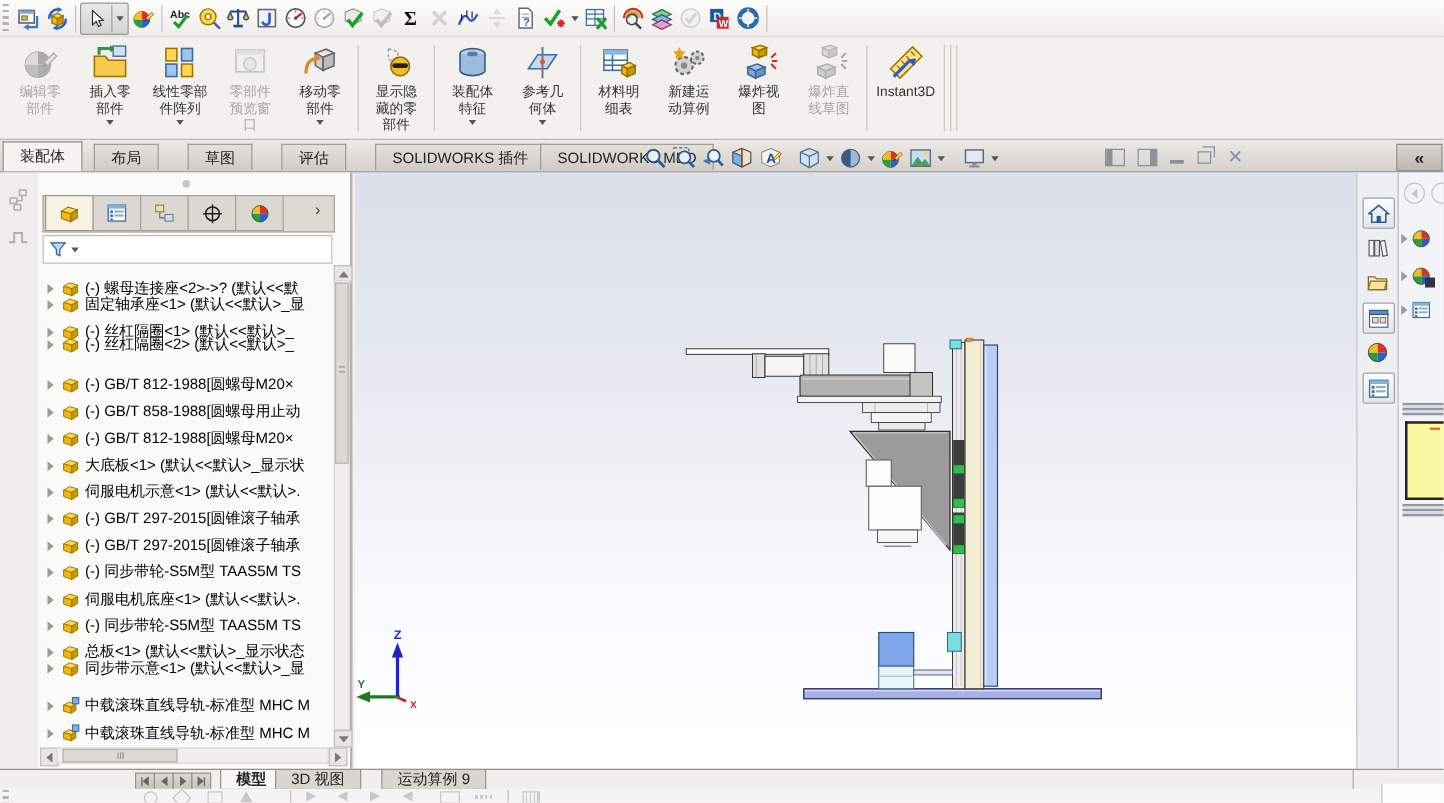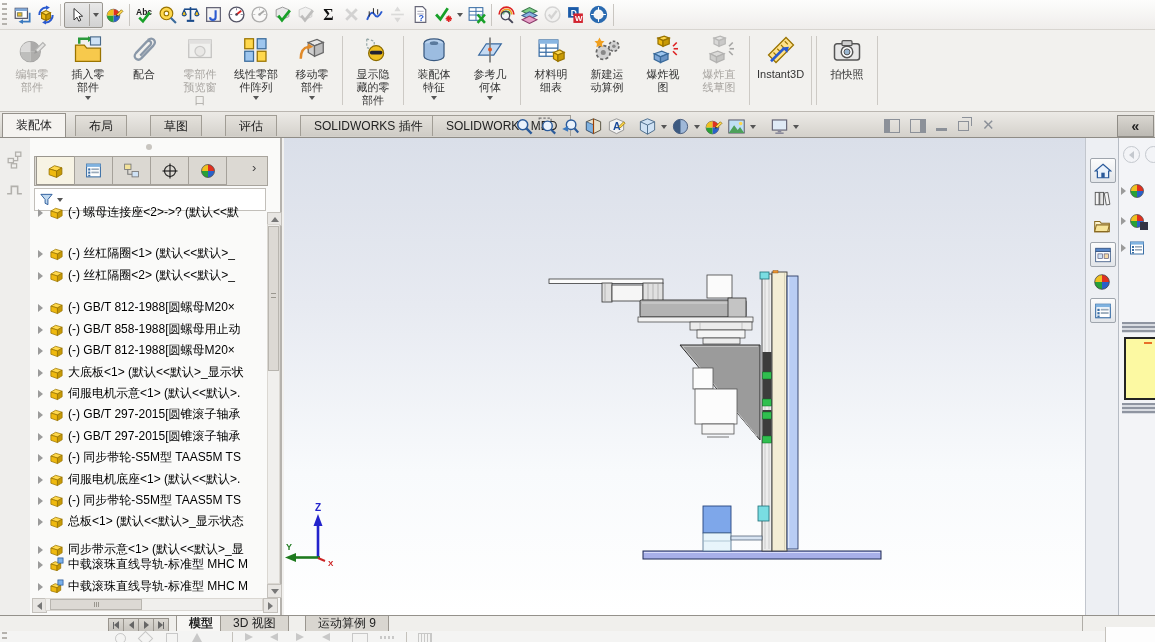--- a/index.html
+++ b/index.html
@@ -591,44 +591,36 @@
           <use href="#s-insert"></use>
         </svg>
       </span>
     <span class="lbl">插入零
 部件</span>
     <span class="caret"></span>
   </div>
   <div class="rbtn">
     <span class="ico">
         <svg width="30" height="30">
-          <use href="#s-mate"></use>
-        </svg>
-      </span>
-    <span class="lbl">配合</span>
+          <use href="#s-pattern"></use>
+        </svg>
+      </span>
+    <span class="lbl">线性零部
+件阵列</span>
+    <span class="caret"></span>
   </div>
   <div class="rbtn disb">
     <span class="ico dis">
         <svg width="30" height="30">
           <use href="#s-preview"></use>
         </svg>
       </span>
     <span class="lbl">零部件
 预览窗
 口</span>
-  </div>
-  <div class="rbtn">
-    <span class="ico">
-        <svg width="30" height="30">
-          <use href="#s-pattern"></use>
-        </svg>
-      </span>
-    <span class="lbl">线性零部
-件阵列</span>
-    <span class="caret"></span>
   </div>
   <div class="rbtn">
     <span class="ico">
         <svg width="30" height="30">
           <use href="#s-move"></use>
         </svg>
       </span>
     <span class="lbl">移动零
 部件</span>
     <span class="caret"></span>
@@ -706,28 +698,20 @@
   <div class="rbtn">
     <span class="ico">
         <svg width="30" height="30">
           <use href="#s-ruler"></use>
         </svg>
       </span>
     <span class="lbl">Instant3D</span>
   </div>
   <div class="rsep"></div>
   <div class="rsep"></div>
-  <div class="rbtn">
-    <span class="ico">
-        <svg width="30" height="30">
-          <use href="#s-camera"></use>
-        </svg>
-      </span>
-    <span class="lbl">拍快照</span>
-  </div>
   <div class="rsep"></div>
 </div>
 
 <div id="tabstrip" class="abs">
   <div class="ctab act" style="left:2px"><span>装配体</span></div>
   <div class="ctab" style="left:75px"><span>布局</span></div>
   <div class="ctab" style="left:150px"><span>草图</span></div>
   <div class="ctab" style="left:225px"><span>评估</span></div>
   <div class="ctab" style="left:300px"><span>SOLIDWORKS 插件</span></div>
   <div class="ctab" style="left:432px"><span>SOLIDWORKS MBD</span></div>
@@ -870,30 +854,39 @@
 
   <div id="filterrow">
     <span class="ico">
         <svg width="15" height="15">
           <use href="#s-funnel"></use>
         </svg>
       </span>
     <span class="caret" style="margin-left:3px"></span>
   </div>
 
-  <div class="trow" style="top:64px">
+  <div class="trow" style="top:82px">
       <span class="texp"></span>
       <span class="ico">
         <svg width="15" height="15">
           <use href="#s-part"></use>
         </svg>
       </span>
       <span class="tlabel">(-) 螺母连接座&lt;2&gt;-&gt;? (默认&lt;&lt;默</span>
     </div>
-  <div class="trow" style="top:105px">
+  <div class="trow" style="top:95px">
+      <span class="texp"></span>
+      <span class="ico">
+        <svg width="15" height="15">
+          <use href="#s-part"></use>
+        </svg>
+      </span>
+      <span class="tlabel">固定轴承座&lt;1&gt; (默认&lt;&lt;默认&gt;_显</span>
+    </div>
+  <div class="trow" style="top:117px">
       <span class="texp"></span>
       <span class="ico">
         <svg width="15" height="15">
           <use href="#s-part"></use>
         </svg>
       </span>
       <span class="tlabel">(-) 丝杠隔圈&lt;1&gt; (默认&lt;&lt;默认&gt;_</span>
     </div>
   <div class="trow" style="top:127px">
       <span class="texp"></span>
@@ -996,21 +989,21 @@
     </div>
   <div class="trow" style="top:373px">
       <span class="texp"></span>
       <span class="ico">
         <svg width="15" height="15">
           <use href="#s-part"></use>
         </svg>
       </span>
       <span class="tlabel">总板&lt;1&gt; (默认&lt;&lt;默认&gt;_显示状态</span>
     </div>
-  <div class="trow" style="top:401px">
+  <div class="trow" style="top:386px">
       <span class="texp"></span>
       <span class="ico">
         <svg width="15" height="15">
           <use href="#s-part"></use>
         </svg>
       </span>
       <span class="tlabel">同步带示意&lt;1&gt; (默认&lt;&lt;默认&gt;_显</span>
     </div>
   <div class="trow" style="top:416px">
       <span class="texp"></span>

